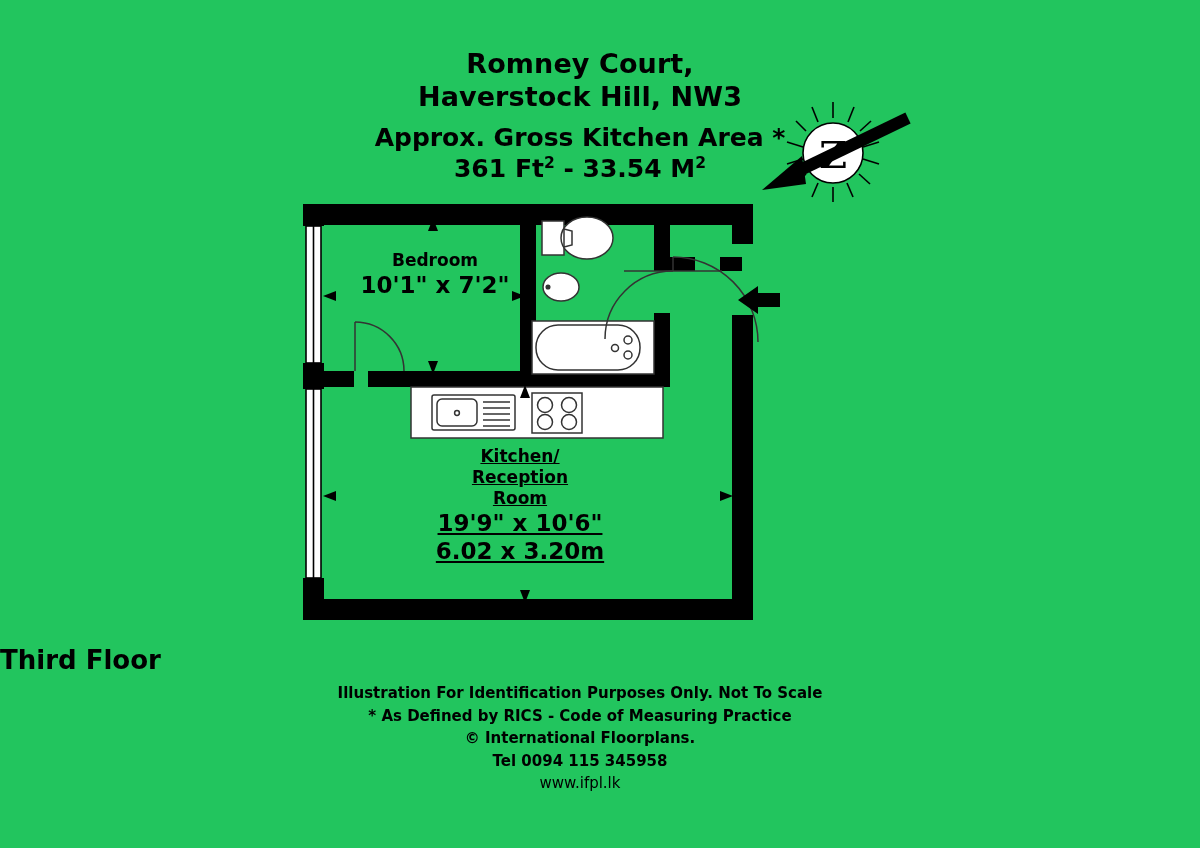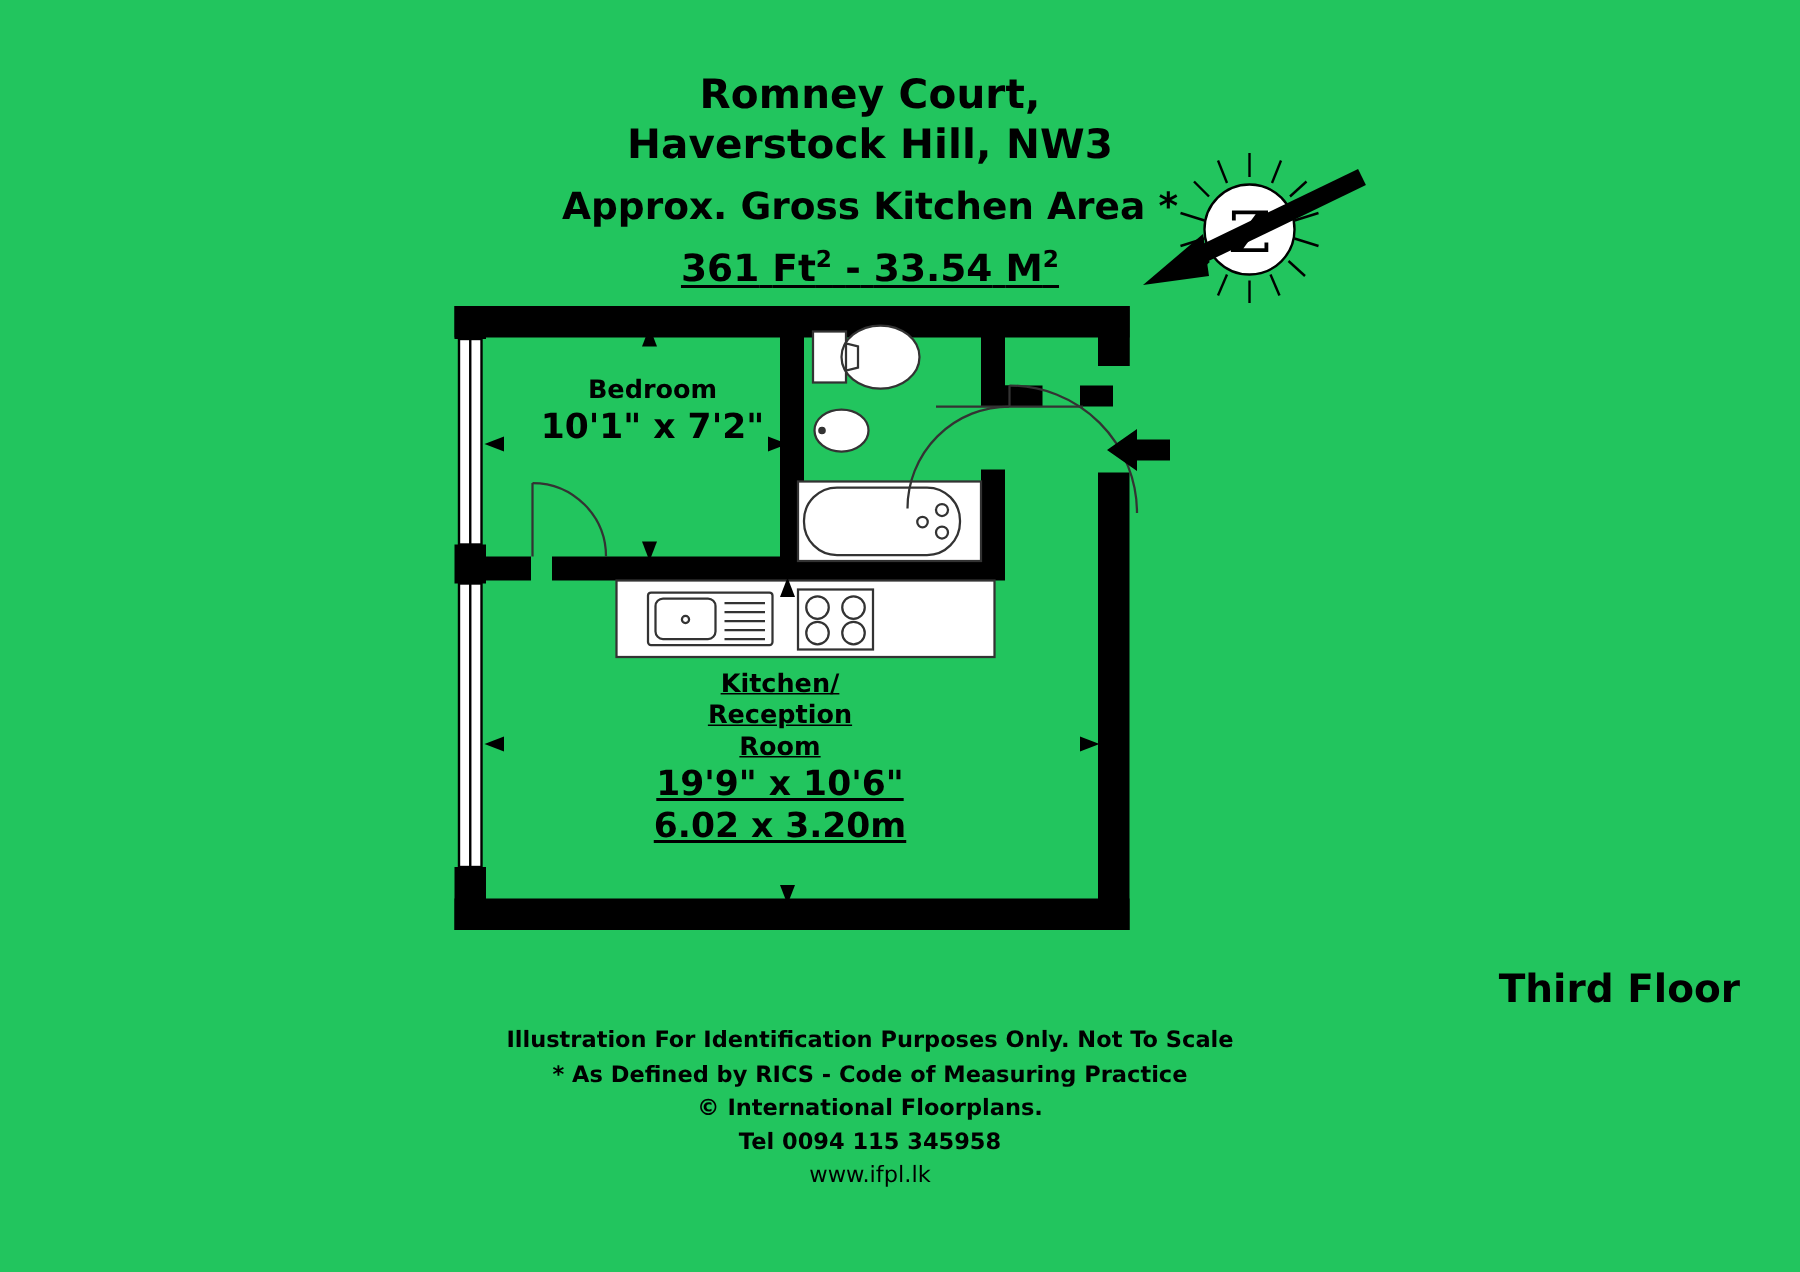--- a/index.html
+++ b/index.html
@@ -42,22 +42,21 @@
   }
   .title-line-2 { margin-top: 1px; }
   .area-line-1 {
     font-size: 25px;
     font-weight: 700;
     margin-top: 10px;
   }
   .area-line-2 {
     font-size: 25px;
     font-weight: 700;
-    margin-top: 12px;
-    text-decoration: underline;
+    margin-top: 2px;
   }
   .sup {
     font-size: 0.62em;
     vertical-align: super;
     font-weight: 700;
   }
 
   
   .compass {
     position: absolute;
@@ -98,21 +97,21 @@
     width: 230px;
     text-decoration: underline;
   }
 
   
   .floor-name {
     position: absolute;
     left: 0;
     top: 645px;
     width: 1160px;
-    text-align: right;
+    text-align: left;
     font-size: 26px;
     font-weight: 700;
   }
   .footer {
     position: absolute;
     left: 0;
     top: 682px;
     width: 1160px;
     text-align: center;
     line-height: 1.5;

